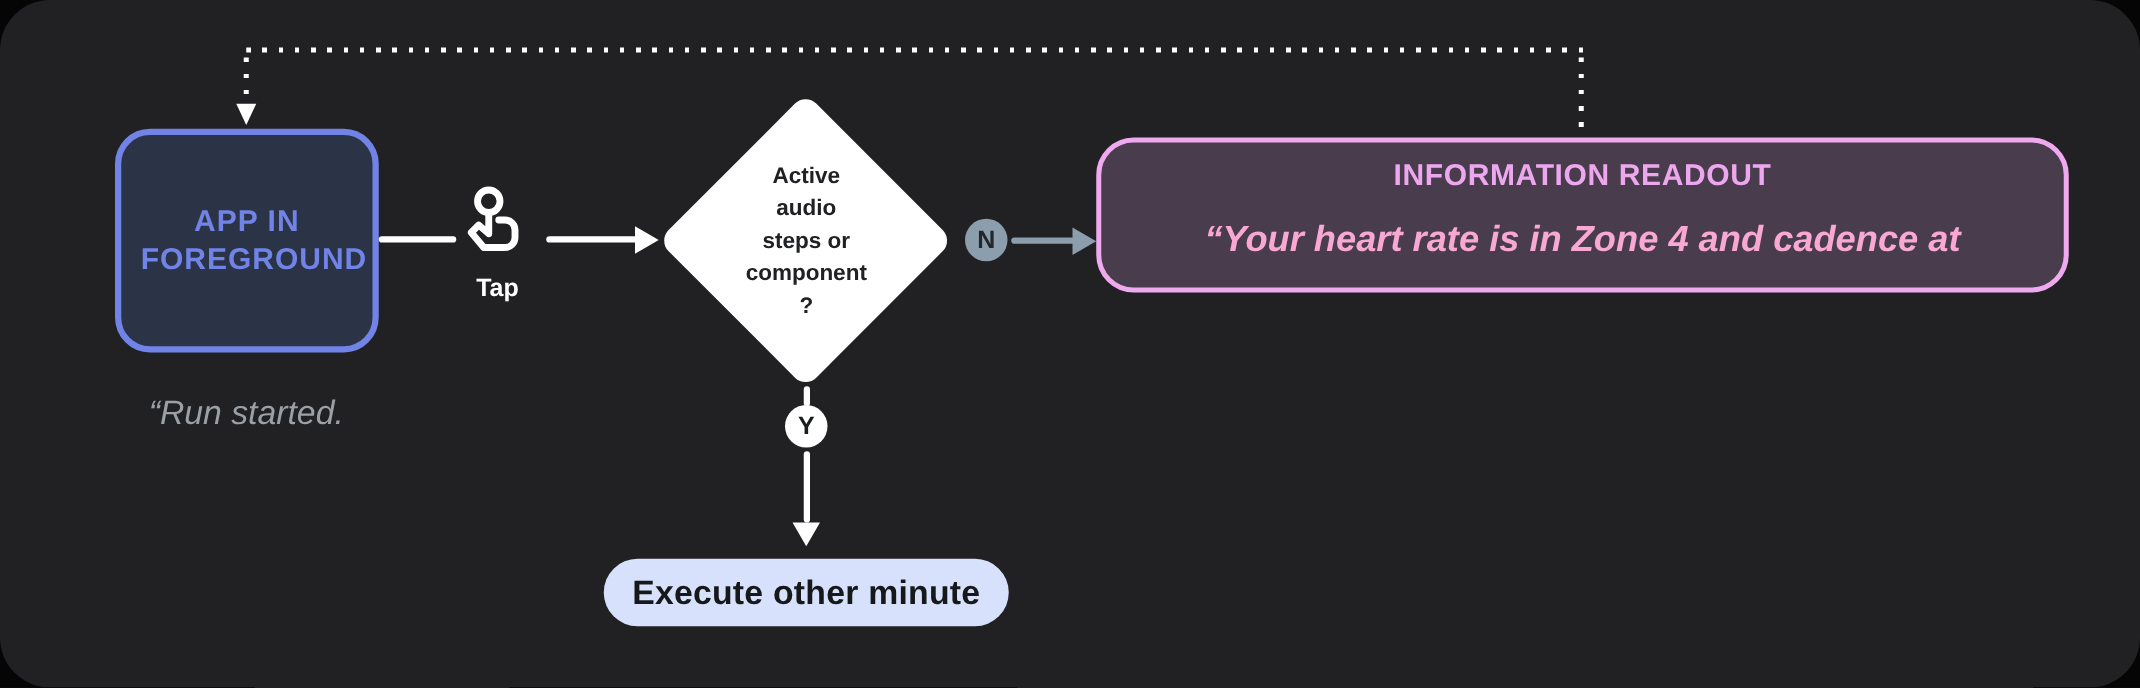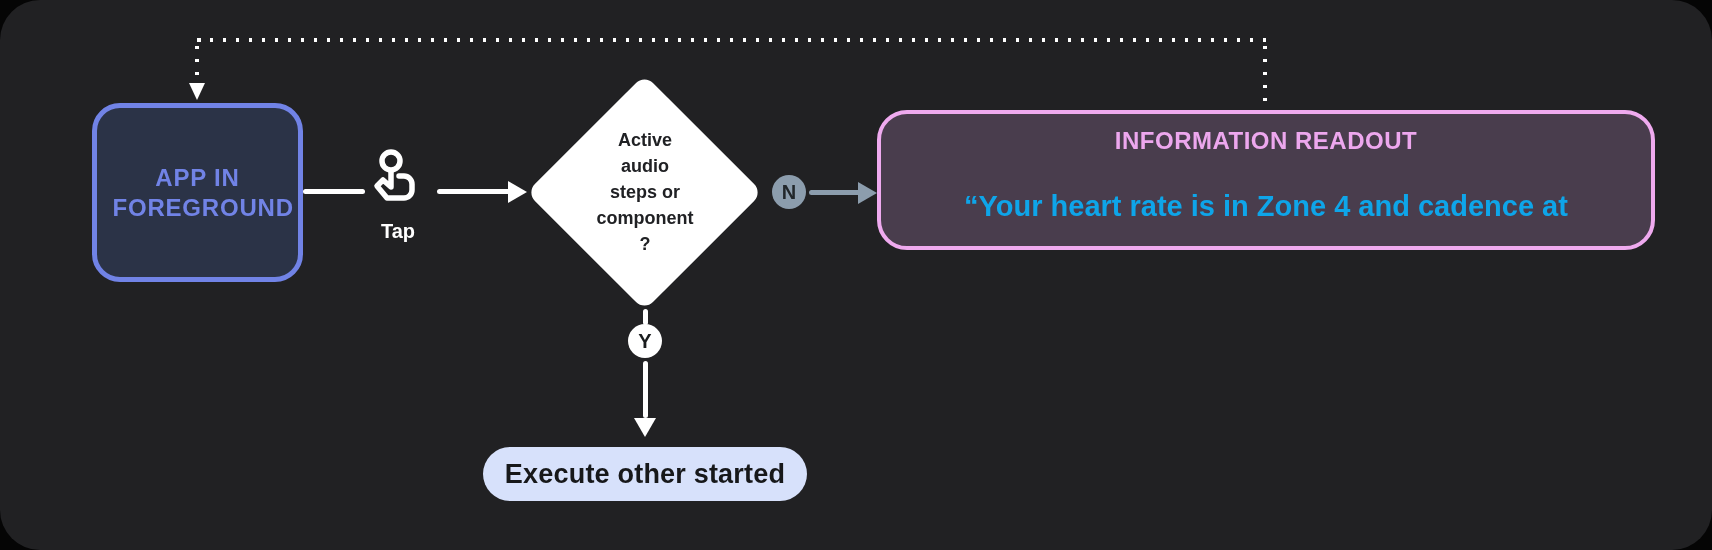--- a/index.html
+++ b/index.html
@@ -58,29 +58,29 @@
 
   .badge{
     position:absolute;width:34px;height:34px;border-radius:50%;
     display:flex;align-items:center;justify-content:center;
     font-weight:700;font-size:20px;
   }
   .badge.n{left:772px;top:175px;background:#8c9dad;color:#22272b;}
   .badge.y{left:628px;top:324px;background:#fff;color:#1a1c1e;}
 
   .readout-node{
-    position:absolute;left:877px;top:110px;width:778px;height:140px;
+    position:absolute;left:877px;top:110px;width:778px;height:124px;
     box-sizing:border-box;border:4px solid #efaaef;border-radius:30px;
     background:#493d4d;text-align:center;
   }
   .readout-title{
     margin-top:13px;color:#eda7ee;font-weight:700;font-size:24px;letter-spacing:.5px;
   }
   .readout-quote{
-    margin-top:31px;color:#0ea5e9;font-weight:700;
+    margin-top:17px;color:#f9a8d4;font-weight:700;font-style:italic;
     font-size:29px;line-height:41px;
   }
 
   .execute-node{
     position:absolute;left:483px;top:447px;width:324px;height:54px;
     background:#d7e1fb;border-radius:27px;
     display:flex;align-items:center;justify-content:center;
     color:#17181a;font-weight:700;font-size:27px;letter-spacing:.2px;
   }
 </style>
@@ -92,20 +92,21 @@
 
   <div class="dot-h" style="left:197px;top:38px;width:1070px;"></div>
   <div class="dot-v" style="left:195px;top:46px;height:34px;"></div>
   <div class="dot-v" style="left:1263px;top:46px;height:60px;"></div>
   <div class="arr-down small" style="left:189px;top:83px;"></div>
 
   <div class="app-node">
     <div class="label">APP IN FOREGROUND</div>
   </div>
   <div class="caption">
+    <div>“Run started.</div>
   </div>
 
   <div class="hline" style="left:303px;top:189px;width:62px;"></div>
   <div class="tap-icon">
     <svg viewBox="0 0 64 68" width="64" height="68">
       <circle cx="27" cy="13" r="9" fill="none" stroke="#fff" stroke-width="5.5"></circle>
       <path d="M27 23 V39 L19 32 L13 38 L23 50 H40 A8 8 0 0 0 48 42 V36 A8 8 0 0 0 40 28 H35" fill="none" stroke="#fff" stroke-width="5.5" stroke-linejoin="round" stroke-linecap="round"></path>
     </svg>
   </div>
   <div class="tap-label">Tap</div>
@@ -131,15 +132,15 @@
       <div>“Your heart rate is in Zone 4 and cadence at</div>
     </div>
   </div>
 
   <div class="vline" style="left:643px;top:309px;height:16px;"></div>
   <div class="badge y">Y</div>
   <div class="vline" style="left:643px;top:361px;height:57px;"></div>
   <div class="arr-down" style="left:634px;top:418px;"></div>
 
   <div class="execute-node">
-    <span>Execute other started</span>
+    <span>Execute other minute</span>
   </div>
 </div>
 
 </body></html>

